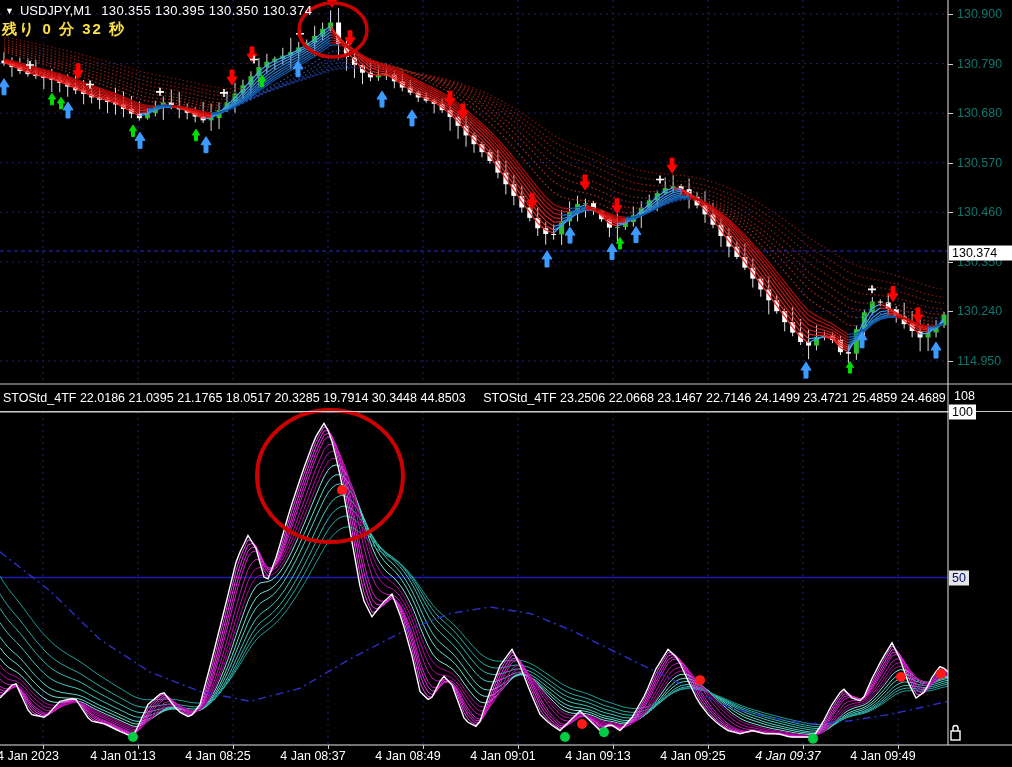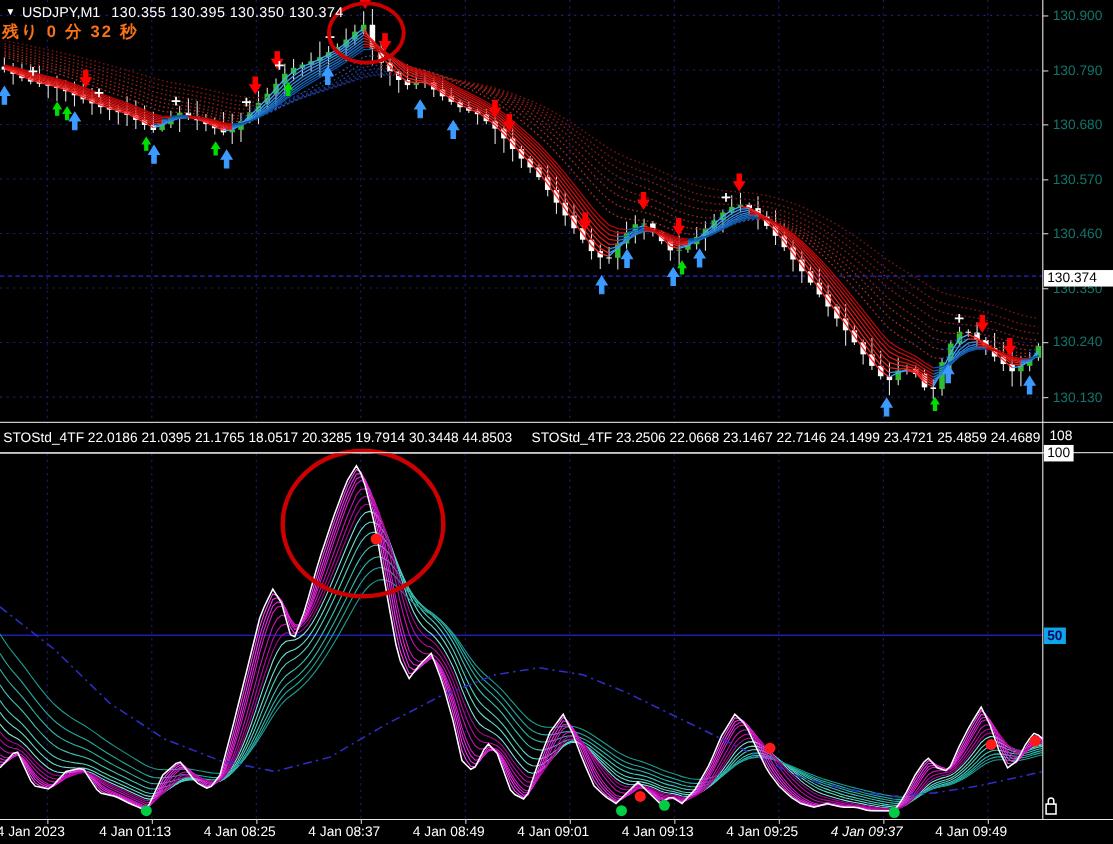--- a/index.html
+++ b/index.html
@@ -3,34 +3,34 @@
 <meta charset="utf-8">
 <style>
   html,body{margin:0;padding:0;background:#000;}
   #app{position:relative;width:1012px;height:767px;background:#000;overflow:hidden;
        font-family:"Liberation Sans","DejaVu Sans",sans-serif;color:#fff;}
   #chart-svg{position:absolute;left:0;top:0;}
   .hdr{position:absolute;left:5px;top:3px;font-size:13px;color:#fff;white-space:nowrap;}
   .hdr .tri{font-size:9px;margin-right:6px;vertical-align:1px;}
   .hdr .quotes{margin-left:10px;letter-spacing:.4px;}
   .countdown{position:absolute;left:2px;top:20px;font-size:15px;font-weight:bold;
-             letter-spacing:2px;color:#f97316;white-space:nowrap;text-shadow:1px 1px 0 #000;}
+             letter-spacing:2px;color:#fde047;white-space:nowrap;text-shadow:1px 1px 0 #000;}
   .ind-labelbar{position:absolute;left:0;top:385px;width:948px;height:26px;overflow:hidden;
                 font-size:12.5px;color:#fff;white-space:nowrap;line-height:26px;}
   .ind-labelbar span{margin-left:3px;}
   .ind-labelbar .second{margin-left:14px;}
   .scale-top{position:absolute;left:954px;top:389px;font-size:12.5px;color:#fff;}
   .pax-label{position:absolute;left:957px;font-size:12.5px;color:#0f766e;transform:translateY(-50%);white-space:nowrap;}
   .pax-tick{position:absolute;left:948px;width:5px;height:1px;background:#cfcfcf;}
   .tax-label{position:absolute;top:749px;font-size:12.5px;color:#fff;transform:translateX(-50%);white-space:nowrap;}
   .tax-tick{position:absolute;top:745px;width:1px;height:4px;background:#cfcfcf;}
   .badge{position:absolute;font-size:12.5px;transform:translateY(-50%);padding:0 3px;line-height:15px;}
   .badge.price{left:949px;width:59px;background:#fff;color:#000;text-align:left;}
   .badge.lvl100{left:949px;background:#fff;color:#000;}
-  .badge.lvl50{left:949px;background:#0ea5e9;color:#000b66;font-weight:bold;}
+  .badge.lvl50{left:949px;background:#e5e5e5;color:#000b66;font-weight:normal;}
 </style>
 </head>
 <body>
 
 <div id="app">
   <svg id="chart-svg" width="1012" height="767">
       <defs>
         <clipPath id="cm">
           <rect x="0" y="0" width="948" height="386"></rect>
         </clipPath>
@@ -552,21 +552,21 @@
       <div class="pax-label" style="top: 113.143px;">130.680</div>
       <div class="pax-tick" style="top: 113.143px;"></div>
       <div class="pax-label" style="top: 162.714px;">130.570</div>
       <div class="pax-tick" style="top: 162.714px;"></div>
       <div class="pax-label" style="top: 212.286px;">130.460</div>
       <div class="pax-tick" style="top: 212.286px;"></div>
       <div class="pax-label" style="top: 261.858px;">130.350</div>
       <div class="pax-tick" style="top: 261.858px;"></div>
       <div class="pax-label" style="top: 311.429px;">130.240</div>
       <div class="pax-tick" style="top: 311.429px;"></div>
-      <div class="pax-label" style="top: 361px;">130.130</div>
+      <div class="pax-label" style="top: 361px;">114.950</div>
       <div class="pax-tick" style="top: 361px;"></div>
     </div>
   <div id="time-axis">
       <div class="tax-label" style="left: 28px;">4 Jan 2023</div>
       <div class="tax-tick" style="left: 43px;"></div>
       <div class="tax-label" style="left: 123px;">4 Jan 01:13</div>
       <div class="tax-tick" style="left: 138px;"></div>
       <div class="tax-label" style="left: 218px;">4 Jan 08:25</div>
       <div class="tax-tick" style="left: 233px;"></div>
       <div class="tax-label" style="left: 313px;">4 Jan 08:37</div>

